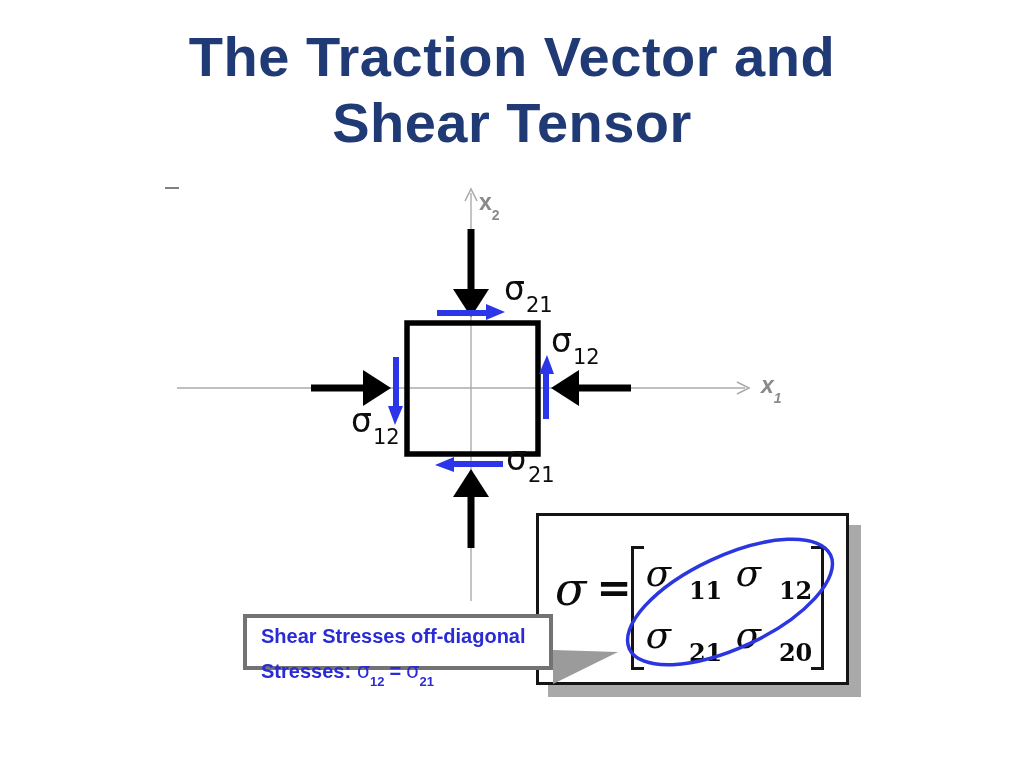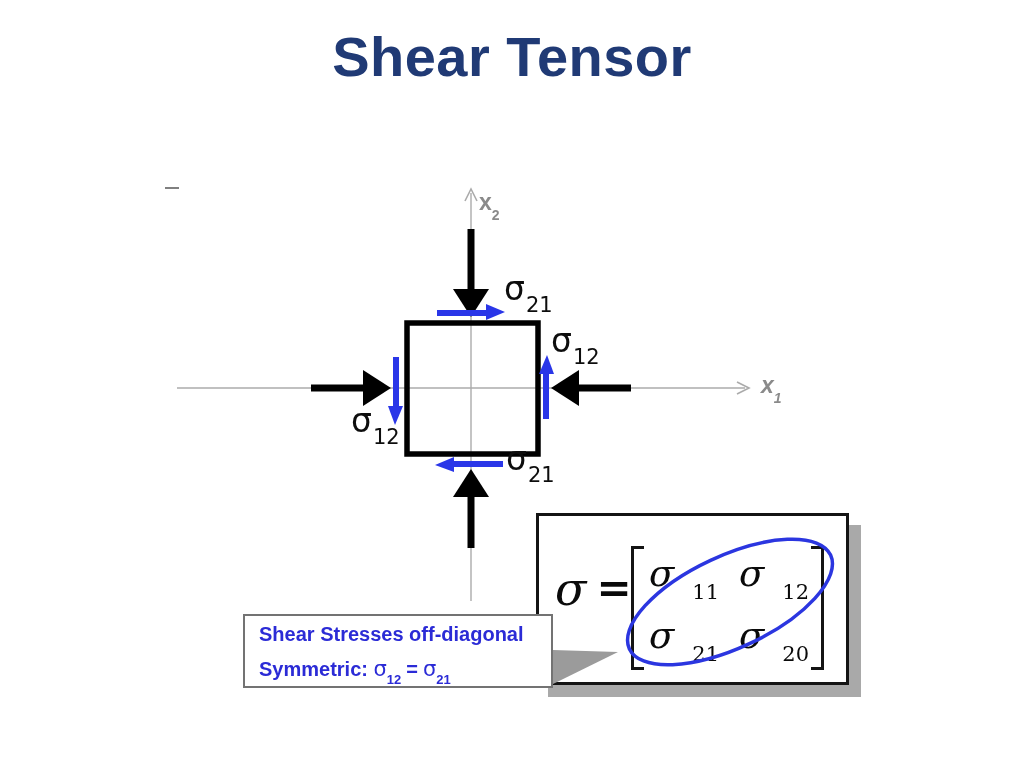--- a/index.html
+++ b/index.html
@@ -32,44 +32,45 @@
            font-family:"DejaVu Serif",serif;white-space:nowrap;}
   .mat-lhs .mi{font-style:italic;}
   .mat-lhs .meq{font-weight:bold;margin-left:10px;font-size:42px;position:relative;top:-3px;}
   .bracket{position:absolute;top:30px;width:13px;height:124px;box-sizing:border-box;z-index:1;}
   .bl{left:92px;border:3.5px solid #141414;border-right:none;}
   .br{left:272px;border:3.5px solid #141414;border-left:none;}
   .mat-grid{position:absolute;left:100px;top:30px;width:180px;height:124px;display:grid;
             grid-template-columns:1fr 1fr;align-items:center;justify-items:center;}
   .mat-cell{font-family:"DejaVu Serif",serif;font-style:italic;font-size:37px;
             line-height:1;color:#0a0a0a;white-space:nowrap;}
-  .mat-cell sub{font-style:normal;font-size:21px;position:relative;top:4px;margin-left:18px;}
+  .mat-cell sub{font-style:normal;font-size:24px;position:relative;top:4px;margin-left:18px;font-weight:bold;}
   .ellipse-overlay{position:absolute;left:0;top:0;width:307px;height:166px;z-index:2;
                    pointer-events:none;}
 
   
   .callout-tail{position:absolute;left:550px;top:646px;width:75px;height:42px;z-index:4;}
 
   
-  .callout-box{position:absolute;left:243px;top:614px;width:310px;height:74px;
-               background:#ffffff;border:2px solid #737373;box-sizing:border-box;z-index:5;}
+  .callout-box{position:absolute;left:243px;top:614px;width:310px;height:56px;
+               background:#ffffff;border:4px solid #737373;box-sizing:border-box;z-index:5;}
   .callout-box .c1{position:absolute;left:14px;top:7px;color:#2b2bd6;font-weight:bold;
                    font-size:20px;white-space:nowrap;}
   .callout-box .c2{position:absolute;left:14px;top:41px;color:#2b2bd6;font-weight:bold;
                    font-size:20px;white-space:nowrap;}
   .callout-box .gs{font-family:"DejaVu Sans",sans-serif;font-weight:normal;font-size:21px;}
   .callout-box sub{font-size:13px;position:relative;top:3px;}
   .callout-box .ceq{margin:0 5px;}
 </style>
 </head>
 <body>
 
 <div class="slide">
 
   <div class="title">
+    <div>The Traction Vector and</div>
     <div>Shear Tensor</div>
   </div>
 
   <svg class="diagram" viewBox="0 0 1024 768">
 
     <line x1="165" y1="188" x2="179" y2="188" stroke="#808080" stroke-width="2"></line>
 
     <line x1="471" y1="193" x2="471" y2="601" stroke="#ababab" stroke-width="1.4"></line>
     <polyline points="465,201 471,189 477,201" fill="none" stroke="#ababab" stroke-width="1.6"></polyline>
 
@@ -158,17 +159,17 @@
     </svg>
   </div>
 
   <svg class="callout-tail" viewBox="0 0 75 42">
     <polygon points="3,4 68,6 3,38" fill="#9b9b9b"></polygon>
   </svg>
 
   <div class="callout-box">
     <div class="c1">Shear Stresses off-diagonal</div>
     <div class="c2">
-      <span>Symmetric: </span><span class="gs">σ</span><sub>12</sub><span class="ceq">=</span><span class="gs">σ</span><sub>21</sub>
+      <span>Stresses: </span><span class="gs">σ</span><sub>12</sub><span class="ceq">=</span><span class="gs">σ</span><sub>21</sub>
     </div>
   </div>
 
 </div>
 
 </body></html>

